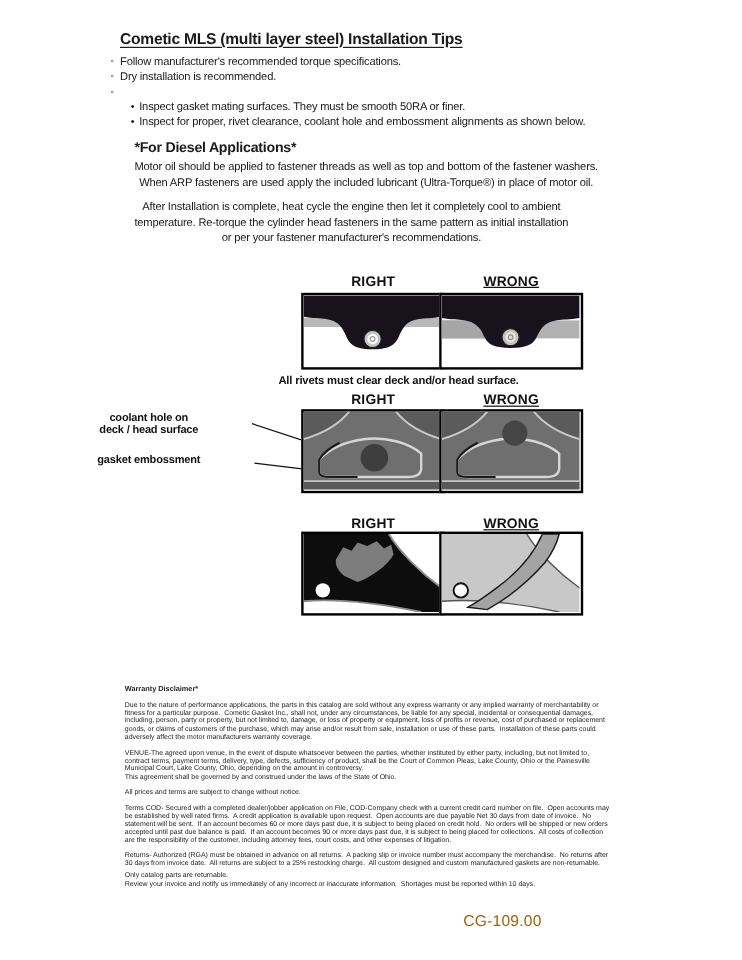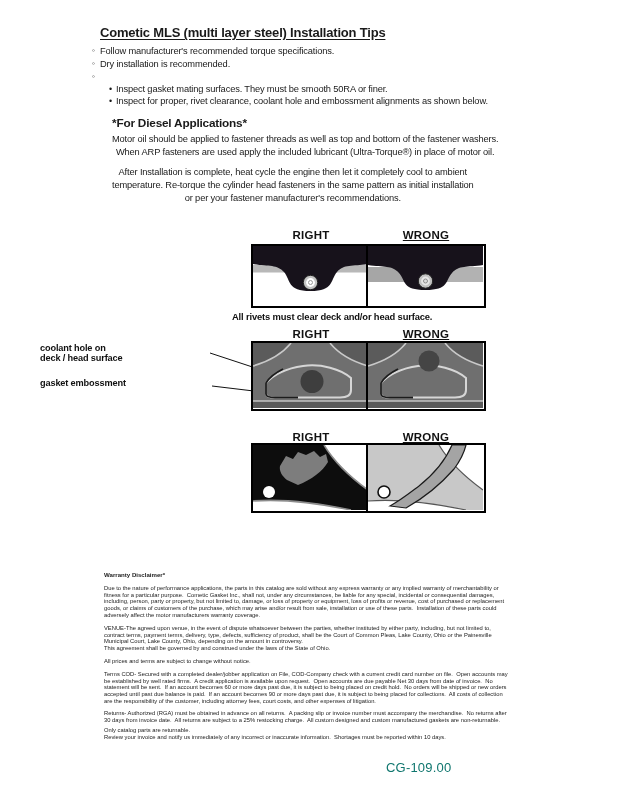--- a/index.html
+++ b/index.html
@@ -23,33 +23,33 @@
   .body-para{left:112px;font-size:9.3px;letter-spacing:-0.15px;line-height:13px;}
   .p1{top:133px;}
   .p2{top:166px;}
   .p3{top:207px;}
   .fig-label{width:120px;text-align:center;font-size:11.5px;font-weight:bold;letter-spacing:0.2px;color:#111;}
   .fig-box{width:120px;height:64px;border:2.5px solid #000;box-sizing:border-box;background:#fff;overflow:hidden;}
   .fig-box-tall{height:70px;}
   .col1{left:251px;}
   .col2{left:366px;text-decoration:underline;}
   .caption{left:232px;font-size:9.4px;font-weight:bold;letter-spacing:-0.15px;line-height:10.6px;color:#111;}
-  .fig2-label{width:168px;text-align:left;font-size:9.2px;font-weight:bold;letter-spacing:-0.15px;line-height:10.2px;color:#111;}
+  .fig2-label{width:168px;text-align:center;font-size:9.2px;font-weight:bold;letter-spacing:-0.15px;line-height:10.2px;color:#111;}
   .lbl-coolant{left:40px;top:343px;}
   .lbl-emboss{left:40px;top:378px;}
   .leader-svg{left:140px;top:340px;}
   .disc{left:104px;font-size:5.8px;line-height:6.7px;letter-spacing:0;color:#222;white-space:pre;}
   .disc-head{top:572px;font-weight:bold;font-size:6.1px;}
   .d1{top:585px;}
   .d2{top:625px;}
   .d3{top:658px;}
   .d4{top:671px;}
   .d5{top:710px;}
   .d6{top:727px;}
-  .footer-code{left:386px;top:760px;font-size:13px;letter-spacing:0.2px;color:#0f766e;}
+  .footer-code{left:386px;top:760px;font-size:13px;letter-spacing:0.2px;color:#a16207;}
 </style>
 </head>
 <body>
 
 <div class="page">
 
   <div class="abs title">Cometic MLS (multi layer steel) Installation Tips</div>
 
   <div class="abs bullets">
     <div class="bullet-row">

